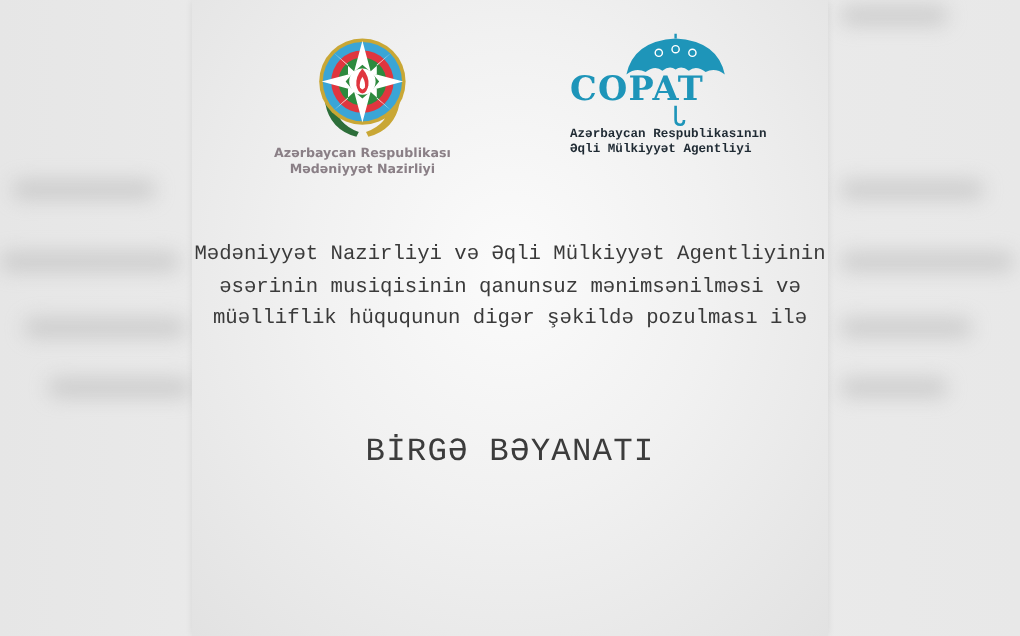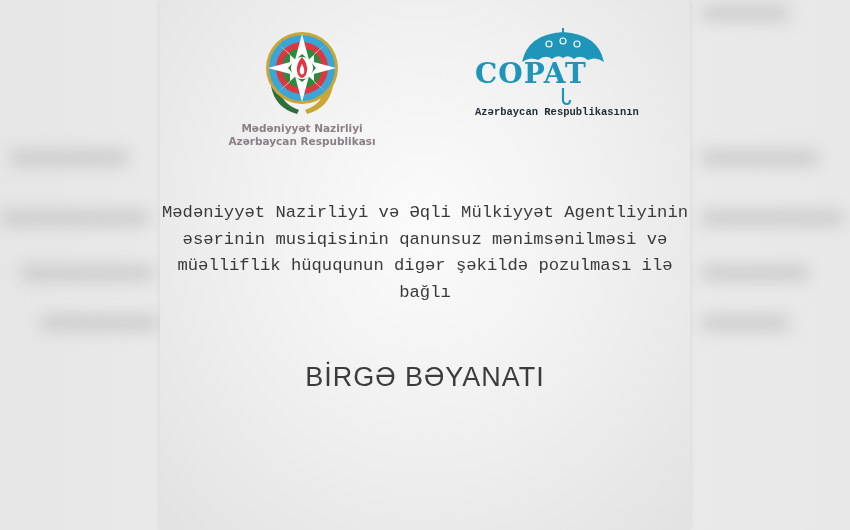--- a/index.html
+++ b/index.html
@@ -39,21 +39,21 @@
       font-family: "DejaVu Serif", serif; font-size: 28px; font-weight: bold;
       color: #1e95b9; letter-spacing: 1px; line-height: 28px; margin-top: -4px;
     }
     .statement {
       position: absolute; left: 0; top: 200px; width: 530px; text-align: center;
       font-family: Liberation Mono, monospace; font-size: 17.2px; line-height: 26.5px;
       color: #3a3a3a;
     }
     .title {
       position: absolute; left: 0; top: 362px; width: 530px; text-align: center;
-      font-family: Liberation Sans, sans-serif; font-size: 27px; color: #3c3c3c;
+      font-family: Liberation Mono, monospace; font-size: 27px; color: #3c3c3c;
       letter-spacing: 1px;
     }
   </style>
 </head>
 <body>
 
 <div class="blur-bg">
   <div class="blur-bar" style="left:10px; top:150px; width:120px;"></div>
   <div class="blur-bar" style="left:0px; top:210px; width:150px;"></div>
   <div class="blur-bar" style="left:20px; top:265px; width:135px;"></div>
@@ -86,40 +86,40 @@
         <polygon points="21,16 41,34 33,34 33,26"></polygon>
         <polygon points="69,16 49,34 57,34 57,26"></polygon>
         <polygon points="21,64 41,46 33,46 33,54"></polygon>
         <polygon points="69,64 49,46 57,46 57,54"></polygon>
         <circle cx="45" cy="40" r="11"></circle>
       </g>
 
       <path d="M45 29 Q39 36 40 43 Q41 49 45 50 Q49 49 50 43 Q51 36 45 29 Z" fill="#e0363f"></path>
       <path d="M45 36 Q42 41 43 45 Q45 48 47 45 Q48 41 45 36 Z" fill="#ffffff"></path>
     </svg>
+    <div class="logo-caption-left">Azərbaycan Respublikası</div>
     <div class="logo-caption-left">Mədəniyyət Nazirliyi</div>
-    <div class="logo-caption-left">Azərbaycan Respublikası</div>
   </div>
 
   <div class="logo-right">
     <svg width="90" height="36" viewBox="0 0 90 36" style="display:block;margin:0 auto;">
       <path d="M4 34 Q10 6 45 4 Q80 6 86 34 Q78 28 70 32 Q62 26 56 31 Q50 26 45 30 Q40 26 34 31 Q28 26 20 32 Q12 28 4 34 Z" fill="#1e95b9"></path>
       <line x1="45" y1="0" x2="45" y2="4" stroke="#1e95b9" stroke-width="2"></line>
       <circle cx="31" cy="16" r="3" fill="none" stroke="#ffffff" stroke-width="1.2"></circle>
       <circle cx="45" cy="13" r="3" fill="none" stroke="#ffffff" stroke-width="1.2"></circle>
       <circle cx="59" cy="16" r="3" fill="none" stroke="#ffffff" stroke-width="1.2"></circle>
     </svg>
     <div class="copat-word">COPAT</div>
     <svg width="20" height="18" viewBox="0 0 20 18" style="display:block;margin:0 auto;">
       <path d="M10 0 L10 12 Q10 16 14 16 Q17 16 17 12" fill="none" stroke="#1e95b9" stroke-width="2.2"></path>
     </svg>
     <div class="logo-caption-right">Azərbaycan Respublikasının</div>
+    <div class="logo-caption-right">Əqli Mülkiyyət Agentliyi</div>
   </div>
 
   <div class="statement">
     <div>Mədəniyyət Nazirliyi və Əqli Mülkiyyət Agentliyinin</div>
     <div>əsərinin musiqisinin qanunsuz mənimsənilməsi və</div>
     <div>müəlliflik hüququnun digər şəkildə pozulması ilə</div>
-    <div>bağlı</div>
   </div>
 
   <div class="title">BİRGƏ BƏYANATI</div>
 </div>
 
 </body></html>

